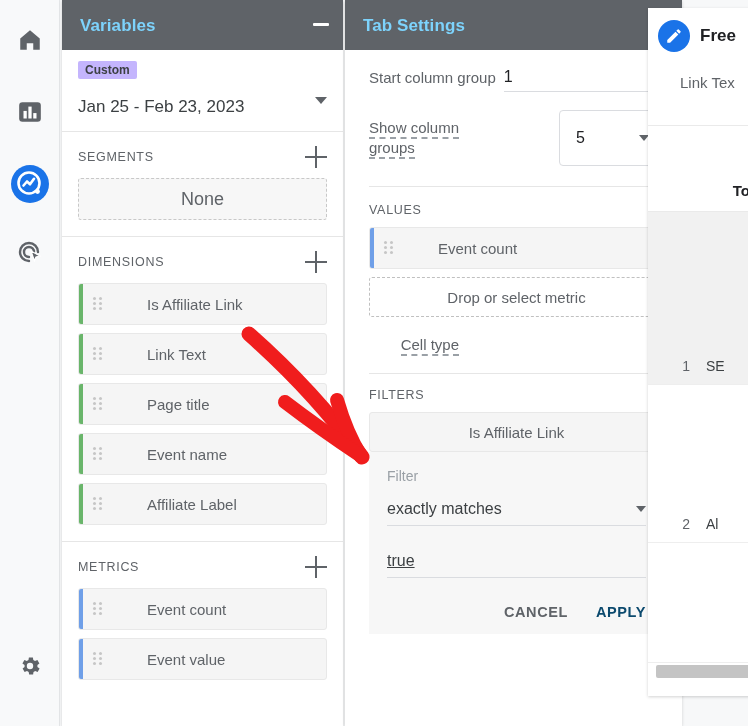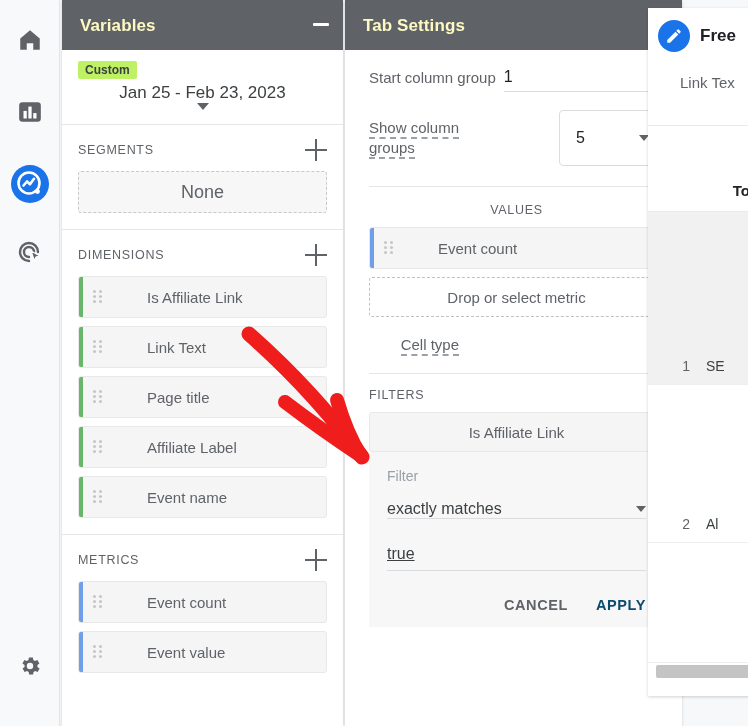--- a/index.html
+++ b/index.html
@@ -26,37 +26,37 @@
 
   
   .panel {
     position: absolute; top: 0; background: #ffffff;
     box-shadow: 0 1px 3px rgba(0,0,0,0.16);
   }
   .panel-vars { left: 62px; width: 281px; height: 726px; }
   .panel-tab  { left: 345px; width: 337px; height: 726px; }
 
   .panel-hdr {
-    height: 50px; background: #5f6368; color: #fef9c3;
+    height: 50px; background: #5f6368; color: #7dd3fc;
     display: flex; align-items: center; justify-content: space-between;
     padding: 1px 14px 0 18px;
   }
   .panel-hdr .title { font-size: 17px; font-weight: bold; letter-spacing: .1px; }
   .minimize {
     width: 16px; height: 3px; background: #ffffff; border-radius: 1px;
     cursor: pointer; margin-bottom: 2px;
   }
 
   
   .daterange { padding: 10px 16px 14px 16px; border-bottom: 1px solid #e6e6e6; }
   .custom-badge {
-    display: inline-block; background: #bef264; color: #3c4043;
+    display: inline-block; background: #c4b5fd; color: #3c4043;
     font-size: 12px; font-weight: bold; padding: 2px 7px; border-radius: 2px;
   }
-  .daterow { display: flex; align-items: center; justify-content: space-between; margin-top: 4px; flex-direction: column; }
+  .daterow { display: flex; justify-content: space-between; margin-top: 18px; }
   .daterow .dtext { font-size: 17px; color: #3c4043; }
   .caret {
     width: 0; height: 0; border-left: 6px solid transparent; border-right: 6px solid transparent;
     border-top: 7px solid #5f6368; cursor: pointer;
   }
   .caret-sm {
     width: 0; height: 0; border-left: 5px solid transparent; border-right: 5px solid transparent;
     border-top: 6px solid #5f6368; cursor: pointer;
   }
 
@@ -123,21 +123,21 @@
   
   .filter-chip {
     height: 40px; background: #f5f5f5; border: 1px solid #e8e8e8; border-radius: 3px;
     display: flex; align-items: center; justify-content: center;
     font-size: 15px; color: #5f6368; cursor: pointer;
   }
   .filter-popup { background: #f7f7f7; padding: 16px 18px 14px 18px; }
   .fp-label { font-size: 14px; color: #9aa0a6; margin-bottom: 16px; }
   .fp-select {
     display: flex; align-items: center; justify-content: space-between;
-    border-bottom: 1px solid #dadce0; cursor: pointer;
+    border-bottom: 1px solid #dadce0; padding-bottom: 7px; cursor: pointer;
   }
   .fp-select .v { font-size: 16px; color: #3c4043; }
   .fp-input {
     margin-top: 26px; border-bottom: 1px solid #dadce0; padding-bottom: 7px;
     font-size: 16px; color: #3c4043; cursor: text; text-decoration: underline;
   }
   .fp-actions { display: flex; justify-content: flex-end; gap: 28px; margin-top: 26px; }
   .btn-txt {
     font-size: 14.5px; font-weight: bold; letter-spacing: .6px;
     color: #5f6368; cursor: pointer; background: none; border: none;
@@ -285,33 +285,33 @@
       <div class="chip dim">
         <span class="bar"></span>
         <span class="grip">
             <i></i>
             <i></i>
             <i></i>
             <i></i>
             <i></i>
             <i></i>
           </span>
+        <span class="lbl">Event name</span>
+      </div>
+      <div class="chip dim">
+        <span class="bar"></span>
+        <span class="grip">
+            <i></i>
+            <i></i>
+            <i></i>
+            <i></i>
+            <i></i>
+            <i></i>
+          </span>
         <span class="lbl">Affiliate Label</span>
-      </div>
-      <div class="chip dim">
-        <span class="bar"></span>
-        <span class="grip">
-            <i></i>
-            <i></i>
-            <i></i>
-            <i></i>
-            <i></i>
-            <i></i>
-          </span>
-        <span class="lbl">Event name</span>
       </div>
     </div>
 
     <div class="section last">
       <div class="sec-hdr">
         <span class="sec-title">METRICS</span>
         <span class="plus"></span>
       </div>
       <div class="chip met">
         <span class="bar"></span>
@@ -358,21 +358,21 @@
         </div>
         <div class="select-box">
           <span class="sv">5</span>
           <span class="caret-sm"></span>
         </div>
       </div>
 
       <div class="divider"></div>
 
       <div style="padding-top:16px;">
-        <div class="sec-title" style="margin-bottom:10px;text-align:center;">VALUES</div>
+        <div class="sec-title" style="margin-bottom:10px;">VALUES</div>
         <div class="chip met">
           <span class="bar"></span>
           <span class="grip">
               <i></i>
               <i></i>
               <i></i>
               <i></i>
               <i></i>
               <i></i>
             </span>

